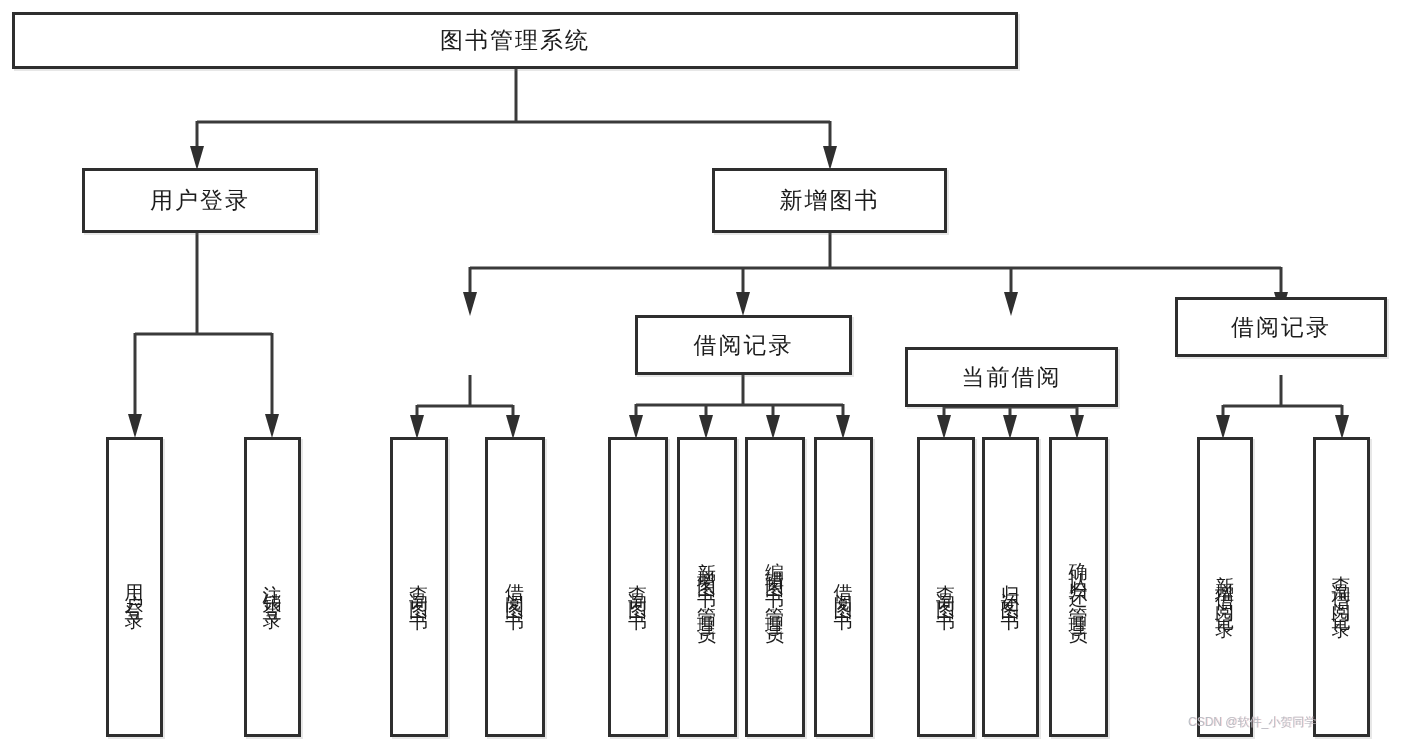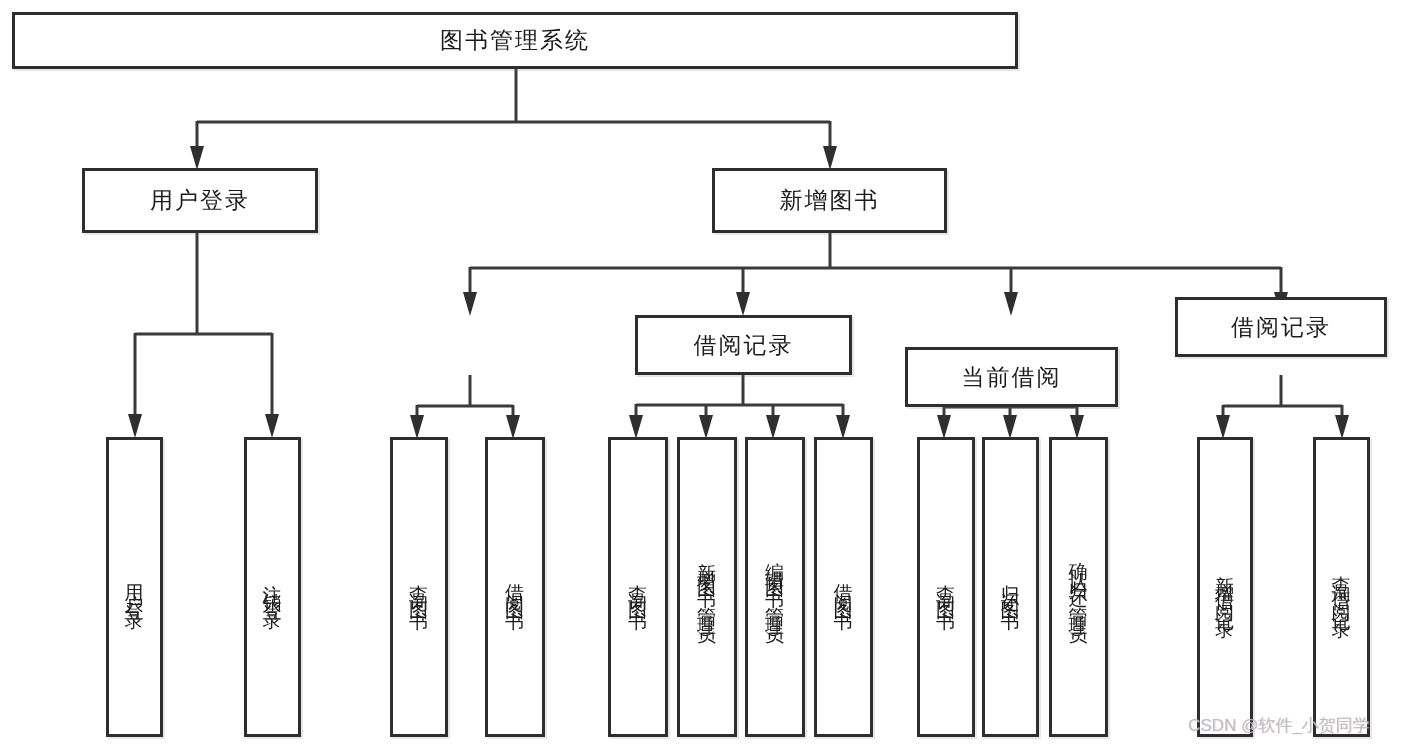--- a/index.html
+++ b/index.html
@@ -66,21 +66,21 @@
   .n-bb-borrow     { left: 814px;  top: 437px; width: 59px;   height: 300px; }
   .n-cb-query      { left: 917px;  top: 437px; width: 58px;   height: 300px; }
   .n-cb-return     { left: 982px;  top: 437px; width: 57px;   height: 300px; }
   .n-cb-confirm    { left: 1049px; top: 437px; width: 59px;   height: 300px; }
   .n-br-add        { left: 1197px; top: 437px; width: 56px;   height: 300px; }
   .n-br-query      { left: 1313px; top: 437px; width: 57px;   height: 300px; }
   .watermark {
     position: absolute;
     left: 1188px;
     top: 714px;
-    font-size: 17px;
+    font-size: 12px;
     color: #b9bdc4;
     z-index: 2;
     white-space: nowrap;
     text-shadow: 1px 0 0 rgba(230,150,160,0.35);
   }
 </style>
 </head>
 <body>
 
 <div class="stage">

